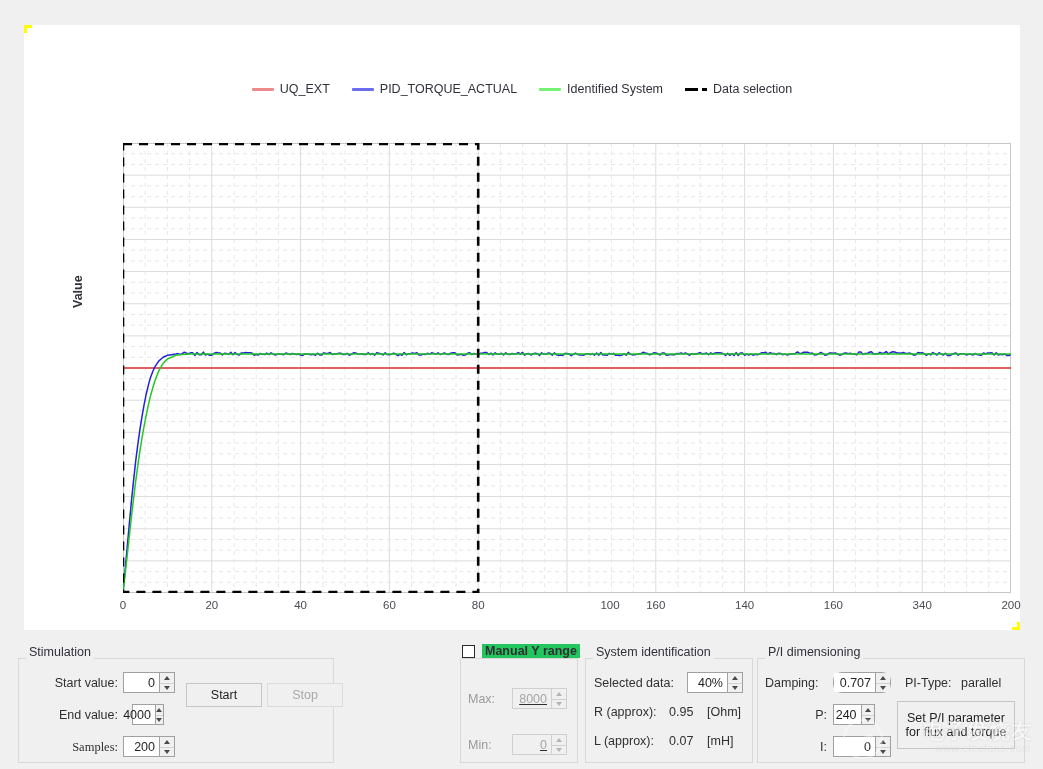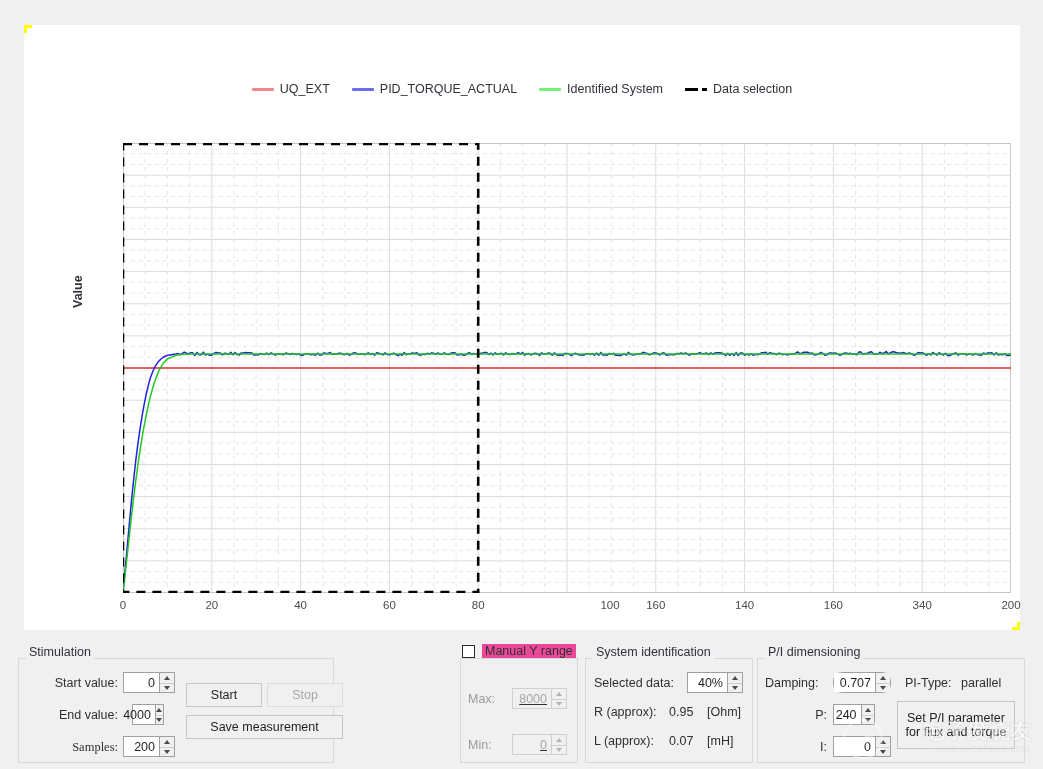--- a/index.html
+++ b/index.html
@@ -333,28 +333,27 @@
           <i class="arrow-up"></i>
         </span>
       <span class="spin-btn">
           <i class="arrow-down"></i>
         </span>
     </span>
   </div>
 
   <div class="btn" style="position:absolute; left:168px; top:38px; width:76px; height:24px;">Start</div>
   <div class="btn dim" style="position:absolute; left:249px; top:38px; width:76px; height:24px;">Stop</div>
-  <div class="btn" style="position:absolute; left:168px; top:70px; width:157px; height:24px;">Save measurement</div>
 </div>
 
 <div class="group" style="left:460px; top:645px; width:118px; height:118px;">
   <div class="group-box"></div>
   <div class="checkbox-wrap" style="left:2px; top:-1px;">
     <span class="checkbox"></span>
-    <span class="row-label" style="background:#ec4899; padding:0 3px;">Manual Y  range</span>
+    <span class="row-label" style="background:#22c55e; padding:0 3px;font-weight:bold;">Manual Y  range</span>
   </div>
 
   <div class="row-label dim" style="position:absolute; left:8px; top:47px;">Max:</div>
   <div class="spin dim" style="position:absolute; left:52px; top:43px; width:55px;">
     <span class="spin-val">8000</span>
     <span class="spin-btns">
       <span class="spin-btn">
           <i class="arrow-up"></i>
         </span>
       <span class="spin-btn">

